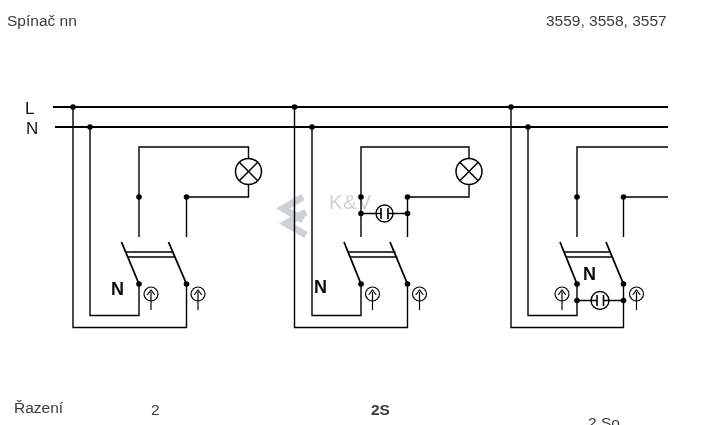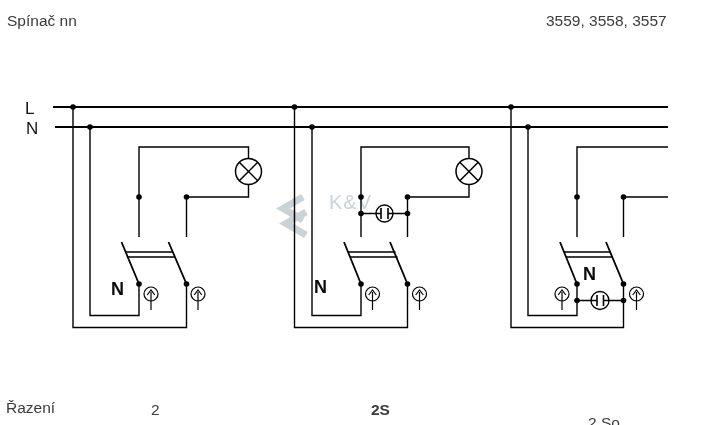--- a/index.html
+++ b/index.html
@@ -146,18 +146,18 @@
         <circle cx="577" cy="300.5" r="2.8"></circle>
           <circle cx="623.5" cy="300.5" r="2.8"></circle>
       </g>
     </g>
   </svg>
 
   <div class="nlabel" style="left:111px;top:280px;">N</div>
   <div class="nlabel" style="left:314px;top:278px;">N</div>
   <div class="nlabel" style="left:583px;top:265px;">N</div>
 
-  <div class="txt" style="left:6px;top:399px;">Řazení</div>
+  <div class="txt" style="left:14px;top:399px;">Řazení</div>
   <div class="txt" style="left:151px;top:401px;">2</div>
   <div class="txt" style="left:371px;top:401px;font-weight:bold;">2S</div>
   <div class="txt" style="left:588px;top:401px;margin-top:13px;">2 So</div>
 
 </div>
 
 </body></html>

